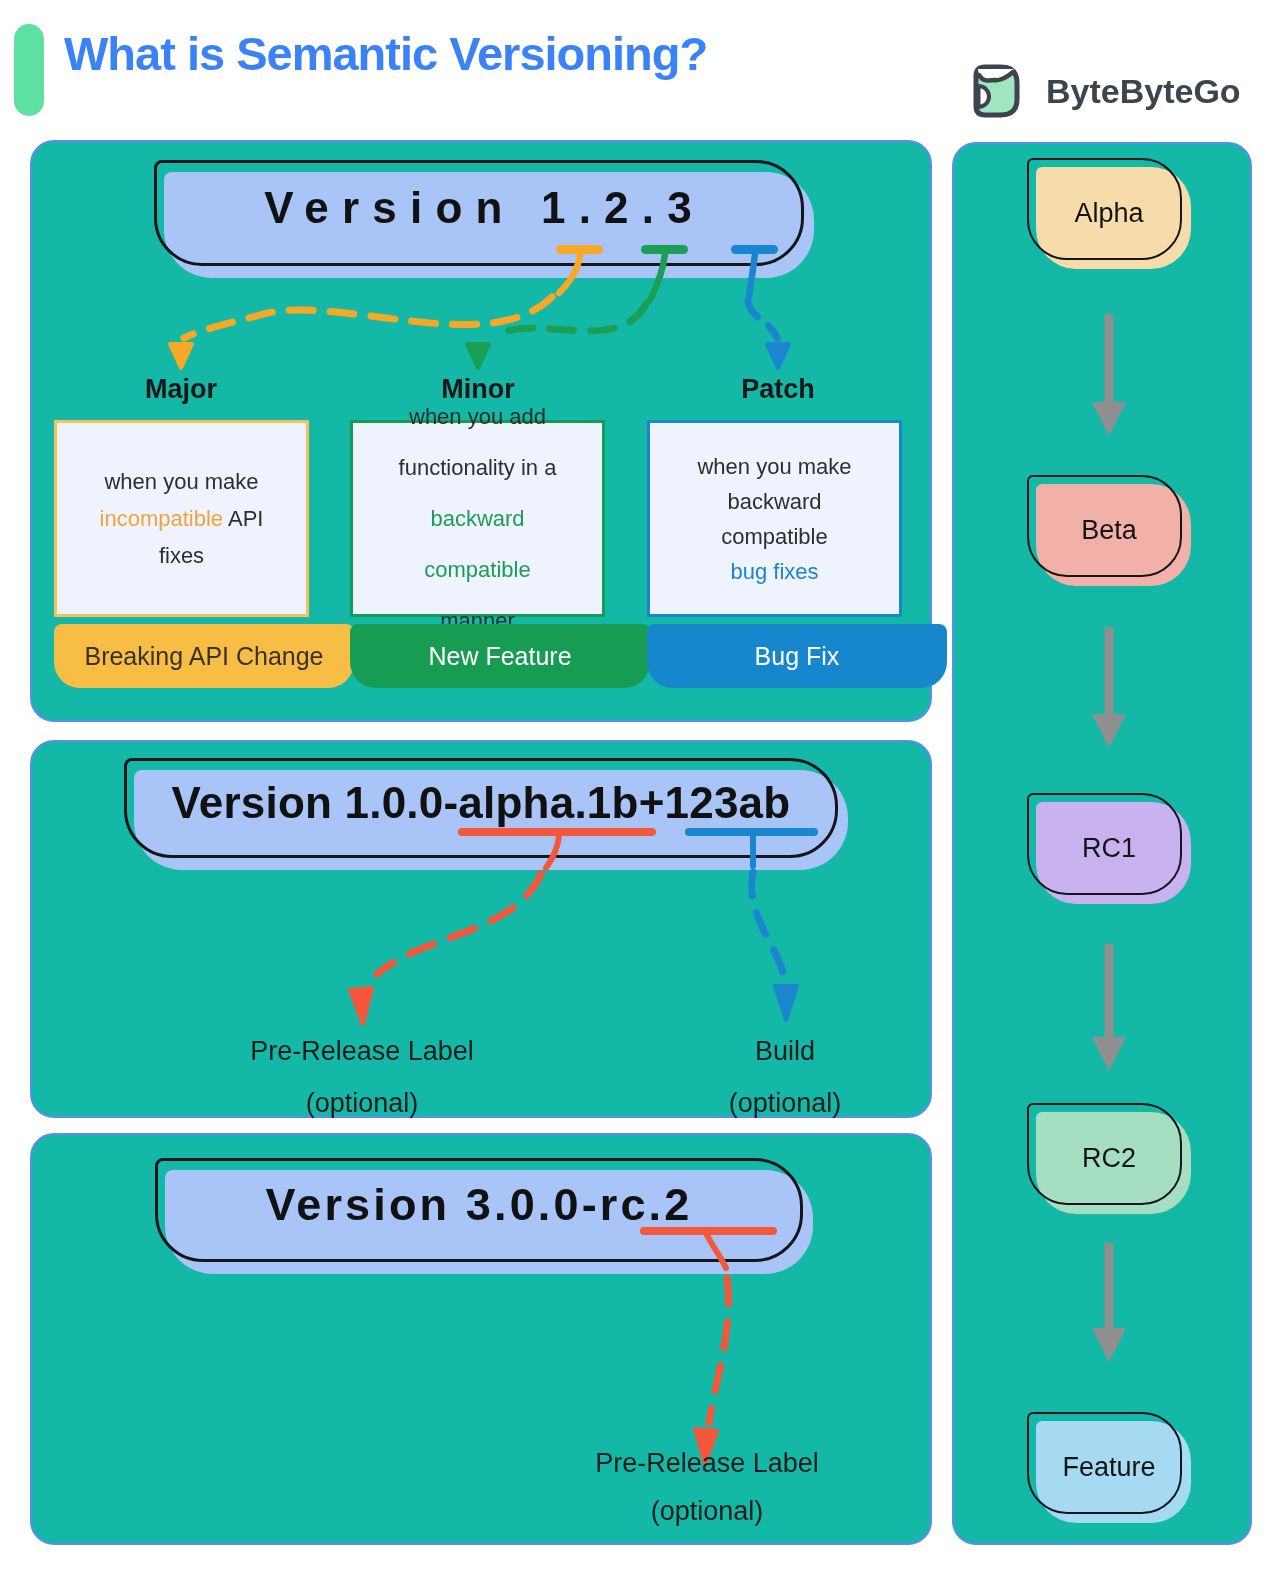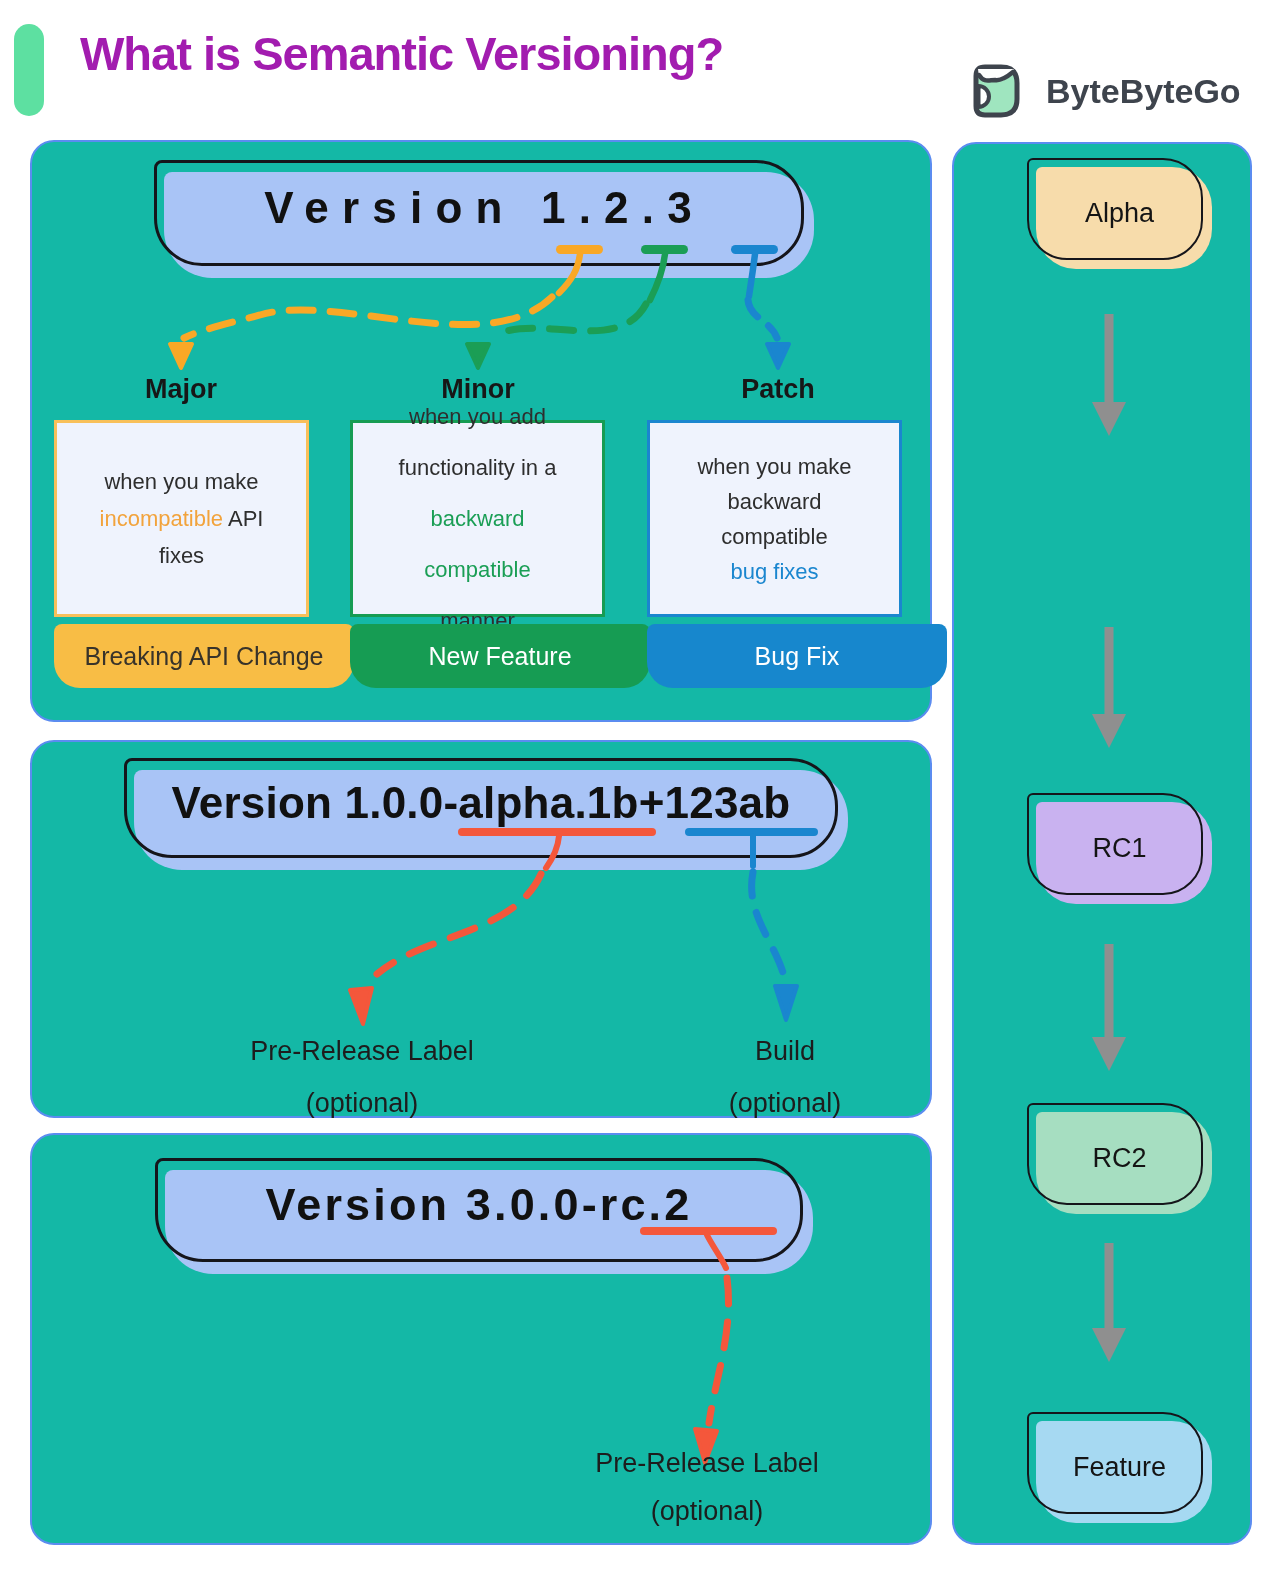--- a/index.html
+++ b/index.html
@@ -2,21 +2,21 @@
 <html><head>
 <meta charset="utf-8">
 <style>
   html,body{margin:0;padding:0;background:#ffffff;}
   #canvas{
     position:relative;width:1280px;height:1581px;background:#ffffff;
     font-family:"Liberation Sans","DejaVu Sans",sans-serif;color:#1c1c1c;overflow:hidden;
   }
   
   .accent-bar{position:absolute;left:14px;top:24px;width:30px;height:92px;border-radius:15px;background:#5de0a1;}
-  .page-title{position:absolute;left:80px;top:26px;font-size:47px;font-weight:800;letter-spacing:-1px;color:#a21caf;}
+  .page-title{position:absolute;left:64px;top:26px;font-size:47px;font-weight:800;letter-spacing:-1px;color:#3b82f6;}
   .brand{position:absolute;left:972px;top:64px;display:flex;align-items:center;gap:26px;}
   .brand-text{font-size:34px;font-weight:700;color:#3e444d;letter-spacing:0;}
   
   .panel{position:absolute;background:#14b8a6;border:2px solid #5b8cf0;border-radius:24px;}
   #panel1{left:30px;top:140px;width:898px;height:578px;}
   #panel2{left:30px;top:740px;width:898px;height:374px;}
   #panel3{left:30px;top:1133px;width:898px;height:408px;}
   #panel-right{left:952px;top:142px;width:296px;height:1399px;}
   .overlay{position:absolute;left:0;top:0;pointer-events:none;}
   
@@ -38,21 +38,21 @@
   .vbox.b3{border:3px solid #1a86cf;line-height:35px;}
   .oc{color:#f2a33c;} .gc{color:#1a9e55;} .bc{color:#1a86cf;}
   .footer-tag{position:absolute;width:300px;height:64px;border-radius:8px 8px 26px 26px;
     display:flex;align-items:center;justify-content:center;font-size:25px;}
   .footer-tag.f1{background:#f8bd45;color:#38332a;}
   .footer-tag.f2{background:#169c53;color:#ffffff;}
   .footer-tag.f3{background:#1787cd;color:#ffffff;}
   
   .ann{position:absolute;text-align:center;font-size:27px;color:#1d1d1d;}
   
-  .node{position:absolute;width:155px;height:102px;padding-left:21px;}
+  .node{position:absolute;width:155px;height:102px;}
   .node-fill{position:absolute;left:9px;top:9px;width:100%;height:100%;border-radius:6px 40px 40px 40px;background:var(--fill);}
   .node-outline{position:absolute;left:0;top:0;right:0;bottom:0;border:2.5px solid #15151a;border-radius:6px 40px 40px 40px;}
   .node-text{position:absolute;left:0;top:0;right:0;bottom:0;display:flex;align-items:center;justify-content:center;
     padding-left:9px;padding-top:9px;font-size:27px;color:#141414;}
 </style>
 </head>
 <body>
 <div id="canvas">
 
   <div class="accent-bar"></div>
@@ -160,20 +160,25 @@
     <div class="ann" style="left:525px;top:313px;width:300px;">Pre-Release Label</div>
     <div class="ann" style="left:525px;top:361px;width:300px;">(optional)</div>
   </div>
 
   <div class="panel" id="panel-right">
     <div class="node" style="left:73px;top:14px;">
       <div class="node-fill" style="background: rgb(247, 220, 171);"></div>
       <div class="node-outline"></div>
       <div class="node-text">Alpha</div>
     </div>
+    <div class="node" style="left:73px;top:331px;">
+      <div class="node-fill" style="background: rgb(241, 176, 168);"></div>
+      <div class="node-outline"></div>
+      <div class="node-text">Beta</div>
+    </div>
     <div class="node" style="left:73px;top:649px;">
       <div class="node-fill" style="background: rgb(201, 178, 240);"></div>
       <div class="node-outline"></div>
       <div class="node-text">RC1</div>
     </div>
     <div class="node" style="left:73px;top:959px;">
       <div class="node-fill" style="background: rgb(166, 222, 193);"></div>
       <div class="node-outline"></div>
       <div class="node-text">RC2</div>
     </div>

